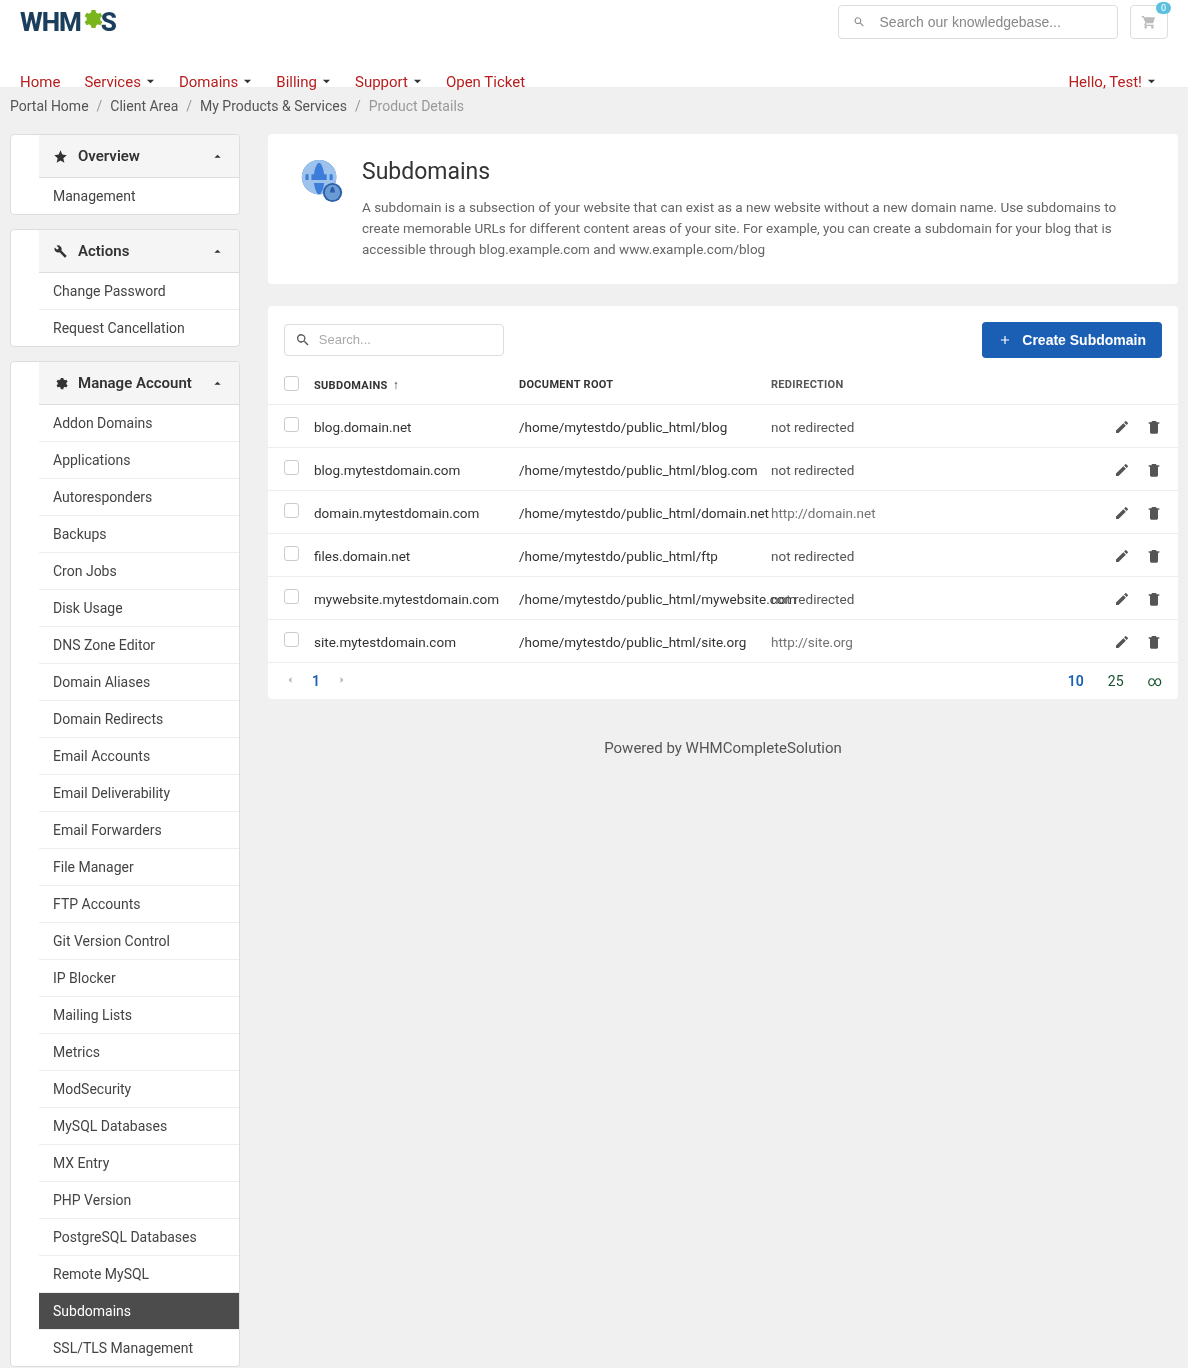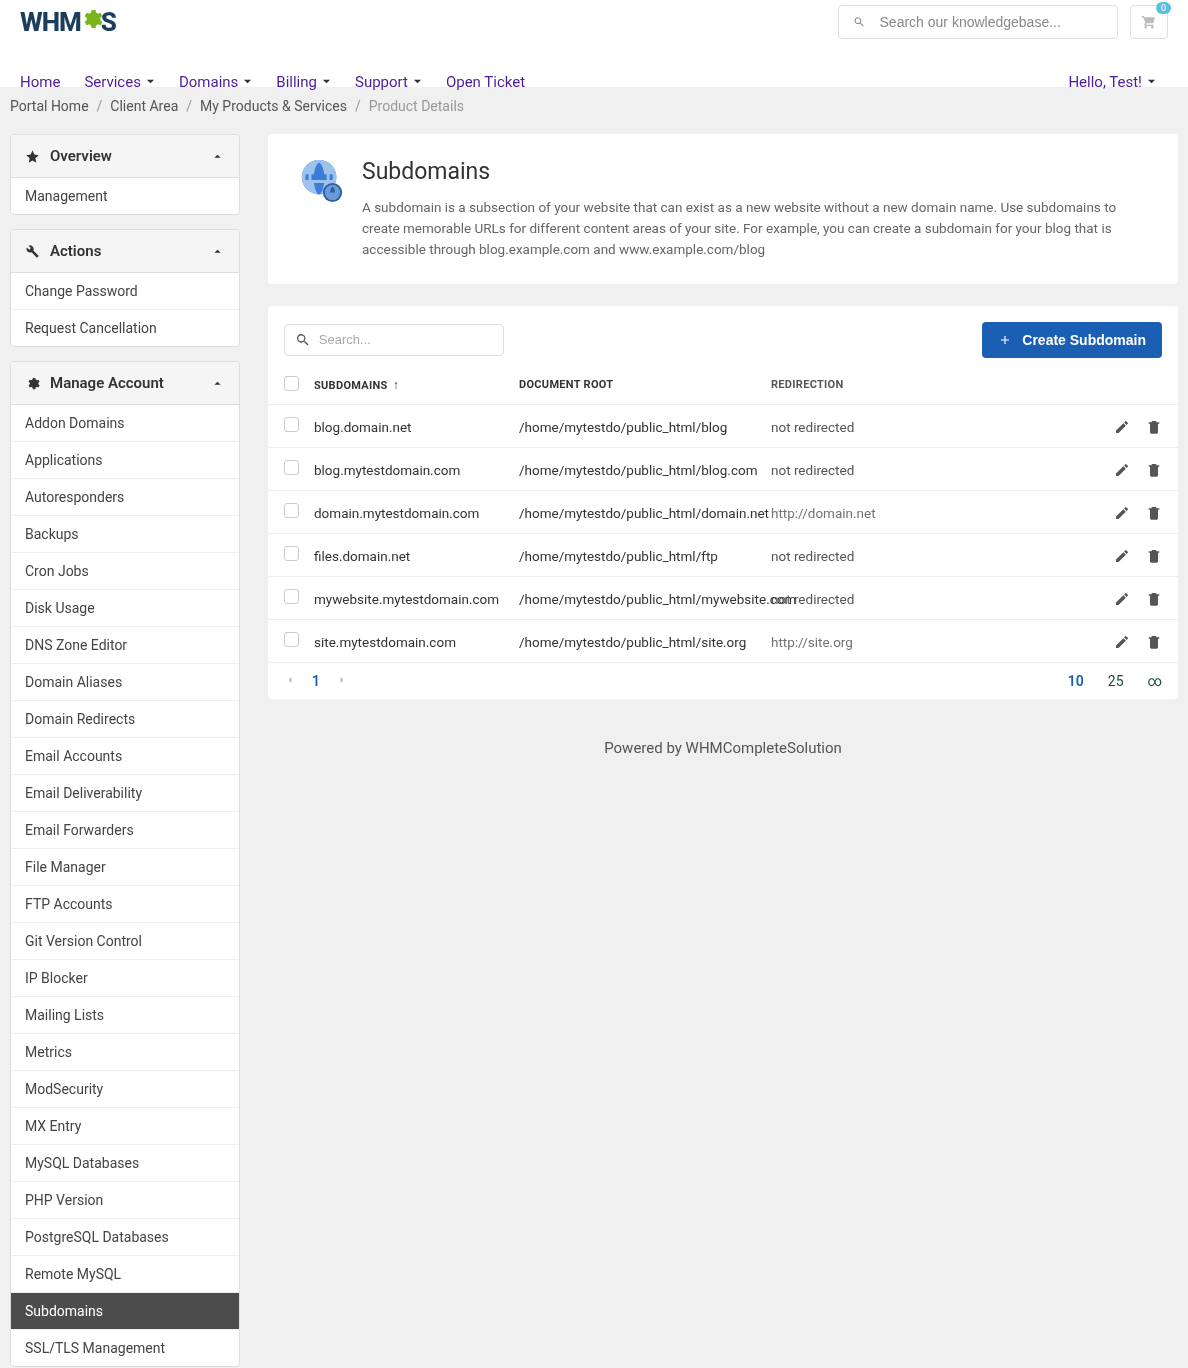--- a/index.html
+++ b/index.html
@@ -13,38 +13,38 @@
 .search-box { display: flex; align-items: center; border: 1px solid #ddd; border-radius: 4px; padding: 8px 14px; width: 280px; margin-right: 12px; }
 .search-box svg { width: 14px; height: 14px; fill: #888; margin-right: 14px; }
 .search-box input { border: none; outline: none; font-size: 14px; color: #8b5cf6; width: 100%; }
 .search-box input::placeholder { color: #888; }
 .cart-btn { border: 1px solid #ddd; border-radius: 4px; padding: 8px 10px; position: relative; display: flex; align-items: center; }
 .cart-btn svg { width: 16px; height: 16px; fill: #bbb; }
 .cart-badge { position: absolute; top: -4px; right: -4px; background: #5bc0de; color: #fff; border-radius: 8px; font-size: 9px; padding: 1px 5px; }
 
 
 .mainnav { display: flex; align-items: center; padding: 0 20px; height: 44px; border-bottom: 1px solid #eee; }
-.mainnav a { color: #4c1d95; text-decoration: none; padding: 0 12px; font-size: 15px; display: flex; align-items: center; margin-top: 32px; }
+.mainnav a { color: #b91c1c; text-decoration: none; padding: 0 12px; font-size: 15px; display: flex; align-items: center; margin-top: 32px; }
 .mainnav a:first-child { padding-left: 0; }
 .mainnav .caret { margin-left: 5px; }
 .mainnav-spacer { flex: 1; }
 
 
 .breadcrumb { background: #f0f0f0; padding: 10px 10px; display: flex; align-items: center; font-size: 14px; }
 .breadcrumb a { color: #555; text-decoration: none; }
 .breadcrumb .sep { color: #999; margin: 0 8px; }
 .breadcrumb .current { color: #999; }
 
 
 .container { display: flex; padding: 10px; gap: 28px; background: #f0f0f0; }
 .sidebar { width: 230px; flex-shrink: 0; }
 .main { flex: 1; }
 
 
-.panel { background: #fff; border: 1px solid #ddd; border-radius: 4px; margin-bottom: 14px; overflow: hidden; }
+.panel { background: #fff; border: 1px solid #ddd; border-radius: 4px; margin-bottom: 14px; overflow: hidden; padding-left: 28px; }
 .panel-head { background: #f5f5f5; padding: 12px 14px; font-weight: 600; font-size: 15px; display: flex; align-items: center; border-bottom: 1px solid #ddd; }
 .panel-head svg { width: 15px; height: 15px; margin-right: 10px; fill: #333; }
 .panel-head .chev { margin-left: auto; margin-right: 0; }
 .panel-item { padding: 10px 14px; border-top: 1px solid #eee; font-size: 14px; color: #444; display: block; text-decoration: none; }
 .panel-item:first-of-type { border-top: none; }
 .panel-item.active { background: #4c4c4c; color: #fff; }
 
 
 .card { background: #fff; border-radius: 4px; padding: 24px 30px; margin-bottom: 22px; }
 .card-header { display: flex; align-items: flex-start; gap: 18px; }
@@ -219,22 +219,22 @@
           <a class="panel-item">Email Accounts</a>
           <a class="panel-item">Email Deliverability</a>
           <a class="panel-item">Email Forwarders</a>
           <a class="panel-item">File Manager</a>
           <a class="panel-item">FTP Accounts</a>
           <a class="panel-item">Git Version Control</a>
           <a class="panel-item">IP Blocker</a>
           <a class="panel-item">Mailing Lists</a>
           <a class="panel-item">Metrics</a>
           <a class="panel-item">ModSecurity</a>
+          <a class="panel-item">MySQL Databases</a>
           <a class="panel-item">MX Entry</a>
-          <a class="panel-item">MySQL Databases</a>
           <a class="panel-item">PHP Version</a>
           <a class="panel-item">PostgreSQL Databases</a>
           <a class="panel-item">Remote MySQL</a>
           <a class="panel-item active">Subdomains</a>
           <a class="panel-item">SSL/TLS Management</a>
         </div>
     </div>
   </div>
 
   <div class="main">

